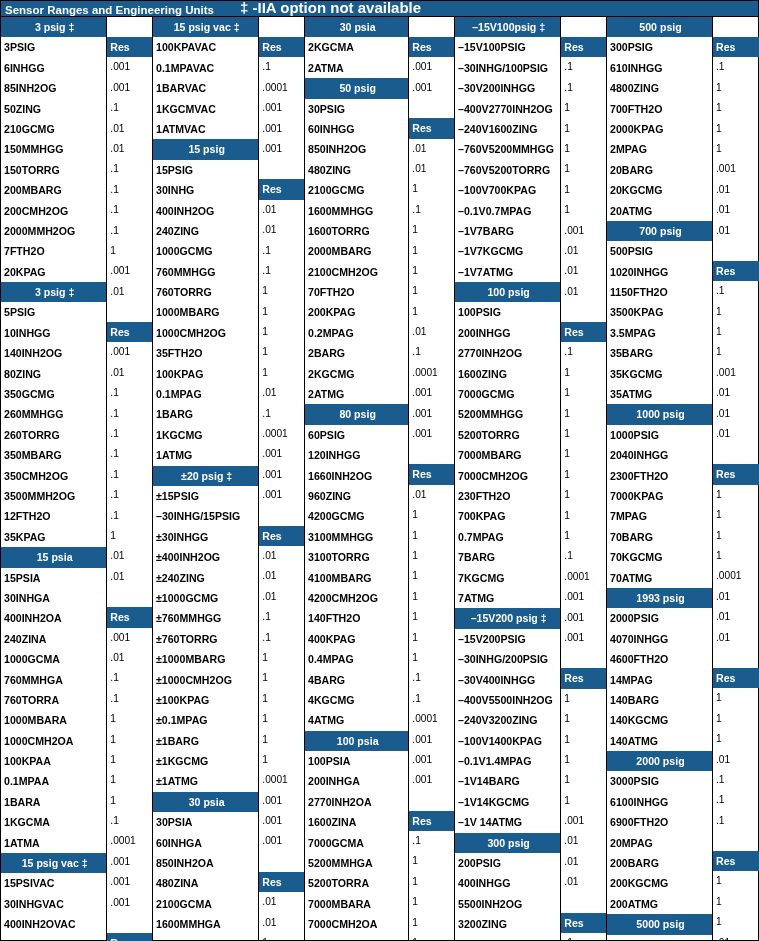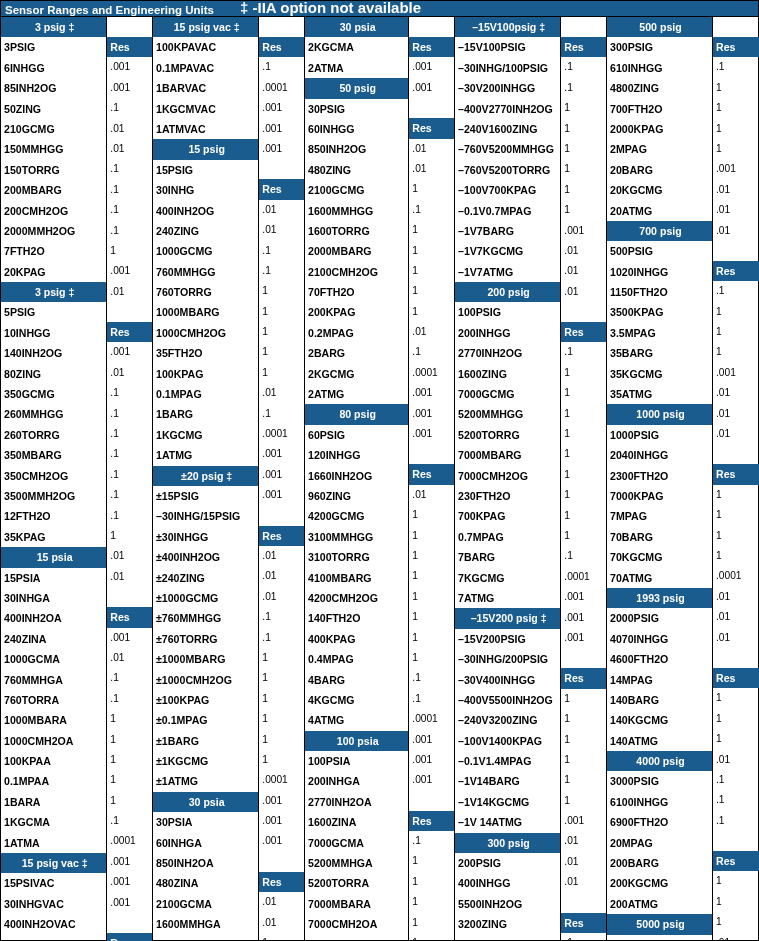--- a/index.html
+++ b/index.html
@@ -398,21 +398,21 @@
             <div class="cell">–30V200INHGG</div>
             <div class="cell">–400V2770INH2OG</div>
             <div class="cell">–240V1600ZING</div>
             <div class="cell">–760V5200MMHGG</div>
             <div class="cell">–760V5200TORRG</div>
             <div class="cell">–100V700KPAG</div>
             <div class="cell">–0.1V0.7MPAG</div>
             <div class="cell">–1V7BARG</div>
             <div class="cell">–1V7KGCMG</div>
             <div class="cell">–1V7ATMG</div>
-            <div class="cell hdr center">200 psig</div>
+            <div class="cell hdr center">100 psig</div>
             <div class="cell">100PSIG</div>
             <div class="cell">200INHGG</div>
             <div class="cell">2770INH2OG</div>
             <div class="cell">1600ZING</div>
             <div class="cell">7000GCMG</div>
             <div class="cell">5200MMHGG</div>
             <div class="cell">5200TORRG</div>
             <div class="cell">7000MBARG</div>
             <div class="cell">7000CMH2OG</div>
             <div class="cell">230FTH2O</div>
@@ -521,21 +521,21 @@
             <div class="cell">70KGCMG</div>
             <div class="cell">70ATMG</div>
             <div class="cell hdr center">1993 psig</div>
             <div class="cell">2000PSIG</div>
             <div class="cell">4070INHGG</div>
             <div class="cell">4600FTH2O</div>
             <div class="cell">14MPAG</div>
             <div class="cell">140BARG</div>
             <div class="cell">140KGCMG</div>
             <div class="cell">140ATMG</div>
-            <div class="cell hdr center">4000 psig</div>
+            <div class="cell hdr center">2000 psig</div>
             <div class="cell">3000PSIG</div>
             <div class="cell">6100INHGG</div>
             <div class="cell">6900FTH2O</div>
             <div class="cell">20MPAG</div>
             <div class="cell">200BARG</div>
             <div class="cell">200KGCMG</div>
             <div class="cell">200ATMG</div>
             <div class="cell hdr center">5000 psig</div>
             <div class="cell">5000PSIG</div>
           </div>

